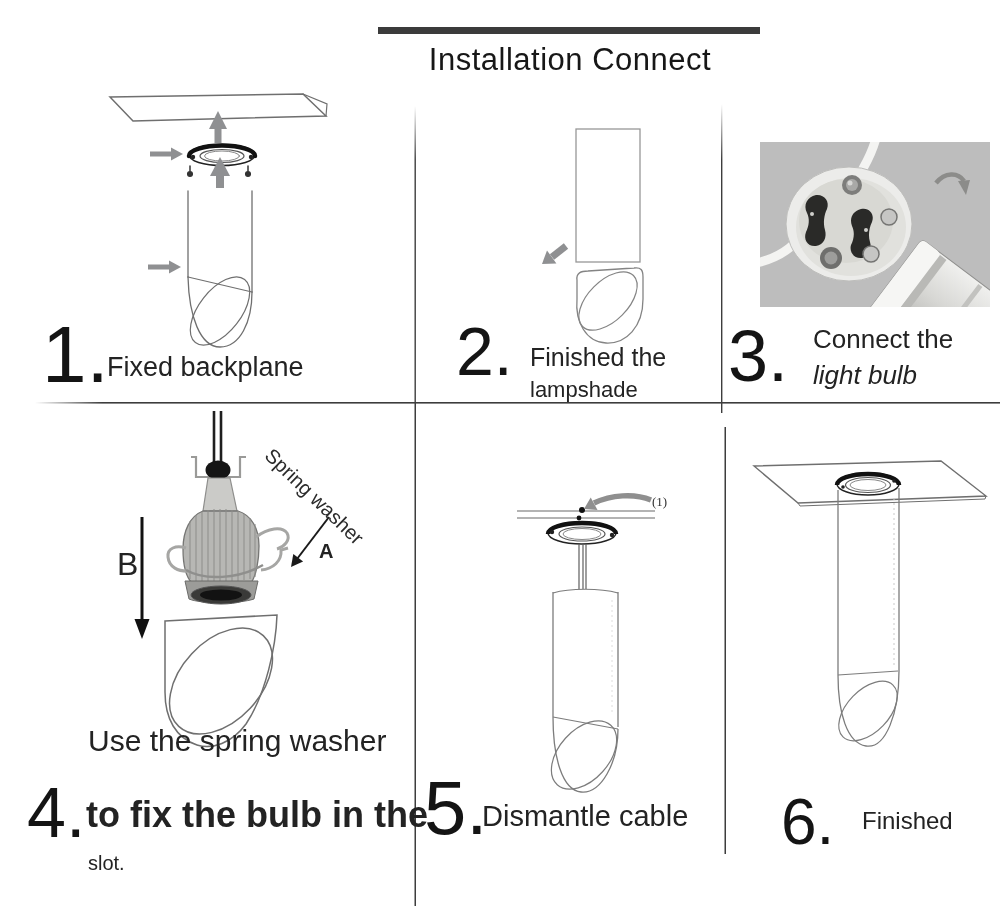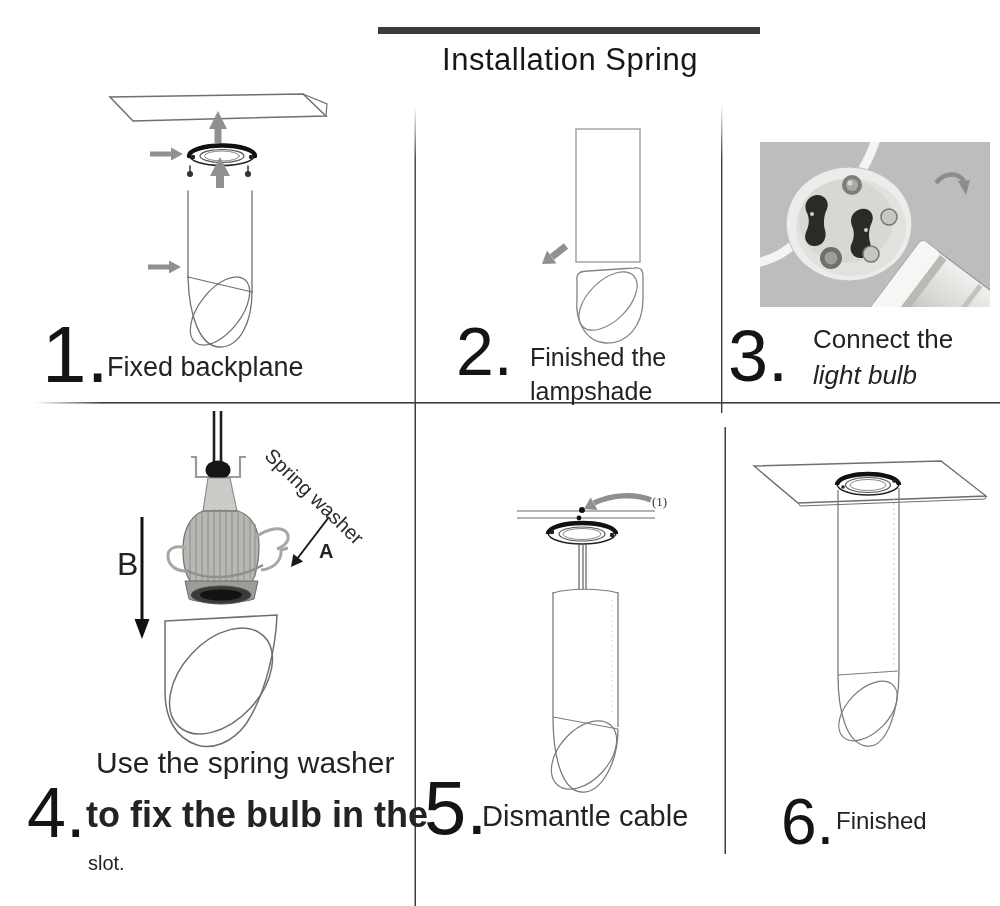--- a/index.html
+++ b/index.html
@@ -234,43 +234,43 @@
         <line x1="899" y1="488" x2="899" y2="671"></line>
         <line x1="894" y1="498" x2="894" y2="666" stroke="#c9c9c9" stroke-width="1" stroke-dasharray="2,3"></line>
         <line x1="838" y1="675" x2="898" y2="671" stroke-width="1.1"></line>
         <path d="M838,675 C838,713 847,743 866,746 C886,749 899,713 899,671"></path>
         <ellipse cx="868" cy="711" rx="36" ry="21" transform="rotate(-46 868 711)" stroke-width="1.2"></ellipse>
       </g>
     </g>
   </svg>
 
   <div class="abs titlebar" style="left:378px;top:27px;width:382px;height:7px;"></div>
-  <div class="abs title" style="left:380px;top:42px;width:380px;">Installation Spring</div>
+  <div class="abs title" style="left:380px;top:42px;width:380px;">Installation Connect</div>
 
   <div class="abs num" style="left:42px;top:315px;font-size:80px;">1.</div>
   <div class="abs cap" style="left:107px;top:352px;font-size:27px;">Fixed backplane</div>
 
   <div class="abs num" style="left:456px;top:317px;font-size:68px;">2.</div>
   <div class="abs cap" style="left:530px;top:343px;font-size:25px;">Finished the</div>
-  <div class="abs cap" style="left:530px;top:377px;font-size:25px;">lampshade</div>
+  <div class="abs cap" style="left:530px;top:377px;font-size:22px;">lampshade</div>
 
   <div class="abs num" style="left:728px;top:320px;font-size:72px;">3.</div>
   <div class="abs cap" style="left:813px;top:325px;font-size:26px;">Connect the</div>
   <div class="abs cap" style="left:813px;top:361px;font-size:26px;font-style:italic;">light bulb</div>
 
   <div class="abs num" style="left:27px;top:778px;font-size:70px;">4.</div>
-  <div class="abs cap" style="left:88px;top:746px;font-size:30px;margin-left:8px;">Use the spring washer</div>
+  <div class="abs cap" style="left:88px;top:724px;font-size:30px;">Use the spring washer</div>
   <div class="abs cap" style="left:86px;top:794px;font-size:36px;font-weight:bold;">to fix the bulb in the</div>
   <div class="abs cap" style="left:88px;top:852px;font-size:20px;">slot.</div>
 
   <div class="abs num" style="left:424px;top:770px;font-size:76px;">5.</div>
   <div class="abs cap" style="left:482px;top:800px;font-size:29px;">Dismantle cable</div>
 
   <div class="abs num" style="left:781px;top:790px;font-size:64px;">6.</div>
-  <div class="abs cap" style="left:836px;top:807px;font-size:24px;">Finished</div>
+  <div class="abs cap" style="left:862px;top:807px;font-size:24px;">Finished</div>
 
   <div class="abs cap" style="left:276px;top:444px;font-size:20px;color:#2b2b2b;transform:rotate(44deg);transform-origin:left top;">Spring washer</div>
   <div class="abs cap" style="left:319px;top:540px;font-size:20px;font-weight:bold;">A</div>
   <div class="abs cap" style="left:117px;top:546px;font-size:32px;">B</div>
 
   <div class="abs" style="left:652px;top:494px;font-size:13px;font-family:'Liberation Serif',serif;color:#333;">(1)</div>
 
 </div>
 
 </body></html>

